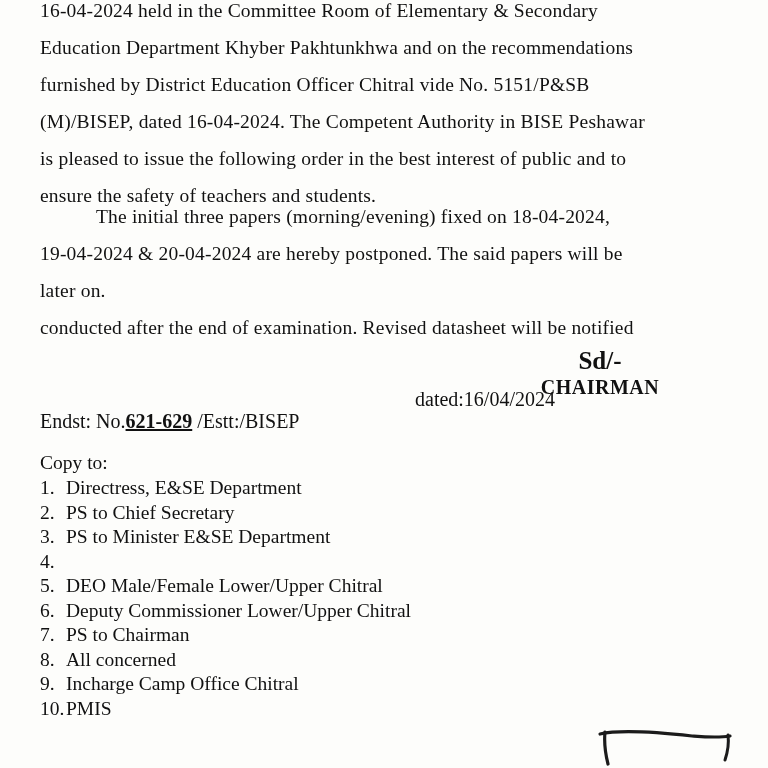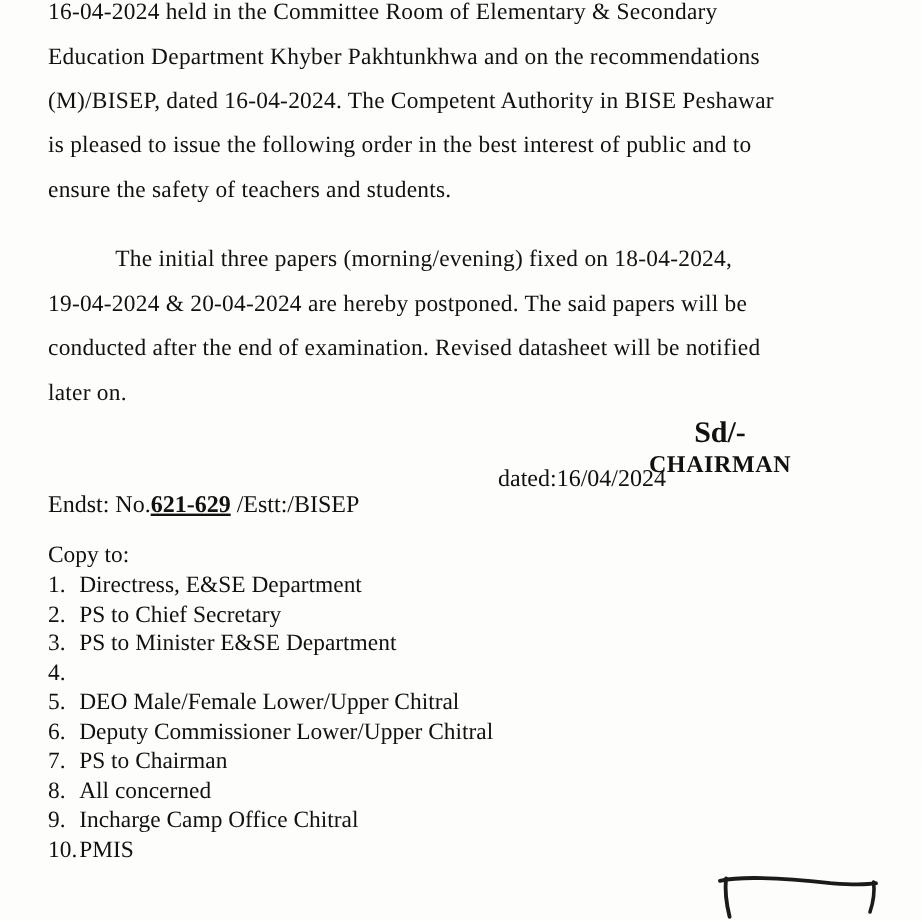--- a/index.html
+++ b/index.html
@@ -142,30 +142,31 @@
   }
 </style>
 </head>
 <body>
 
 <div class="page">
 
   <div class="para" id="para1">
     <span class="line">16-04-2024  held  in  the  Committee  Room  of  Elementary  &amp;  Secondary</span>
     <span class="line">Education Department Khyber Pakhtunkhwa and on the recommendations</span>
+    <span class="line">furnished  by  District  Education  Officer  Chitral  vide  No.   5151/P&amp;SB</span>
     <span class="line">(M)/BISEP, dated 16-04-2024. The Competent Authority in BISE Peshawar</span>
     <span class="line">is pleased to issue the following order in the best interest of public and to</span>
     <span class="line">ensure the safety of teachers and students.</span>
   </div>
 
   <div class="para" id="para2">
     <span class="line"><span class="indent-sp"></span><span>The  initial  three  papers  (morning/evening)  fixed  on  18-04-2024,</span></span>
     <span class="line">19-04-2024 &amp; 20-04-2024 are hereby postponed. The said papers will be</span>
+    <span class="line">later on.</span>
     <span class="line">conducted after the end of examination. Revised datasheet will be notified</span>
-    <span class="line">later on.</span>
   </div>
 
   <div class="sign-block">
     <div class="sign-sd">Sd/-</div>
     <div class="sign-title">CHAIRMAN</div>
   </div>
 
   <div class="endst"><span>Endst: No.</span><span class="num">621-629</span><span> /Estt:/BISEP</span></div>
   <div class="endst-date">dated:16/04/2024</div>
 

